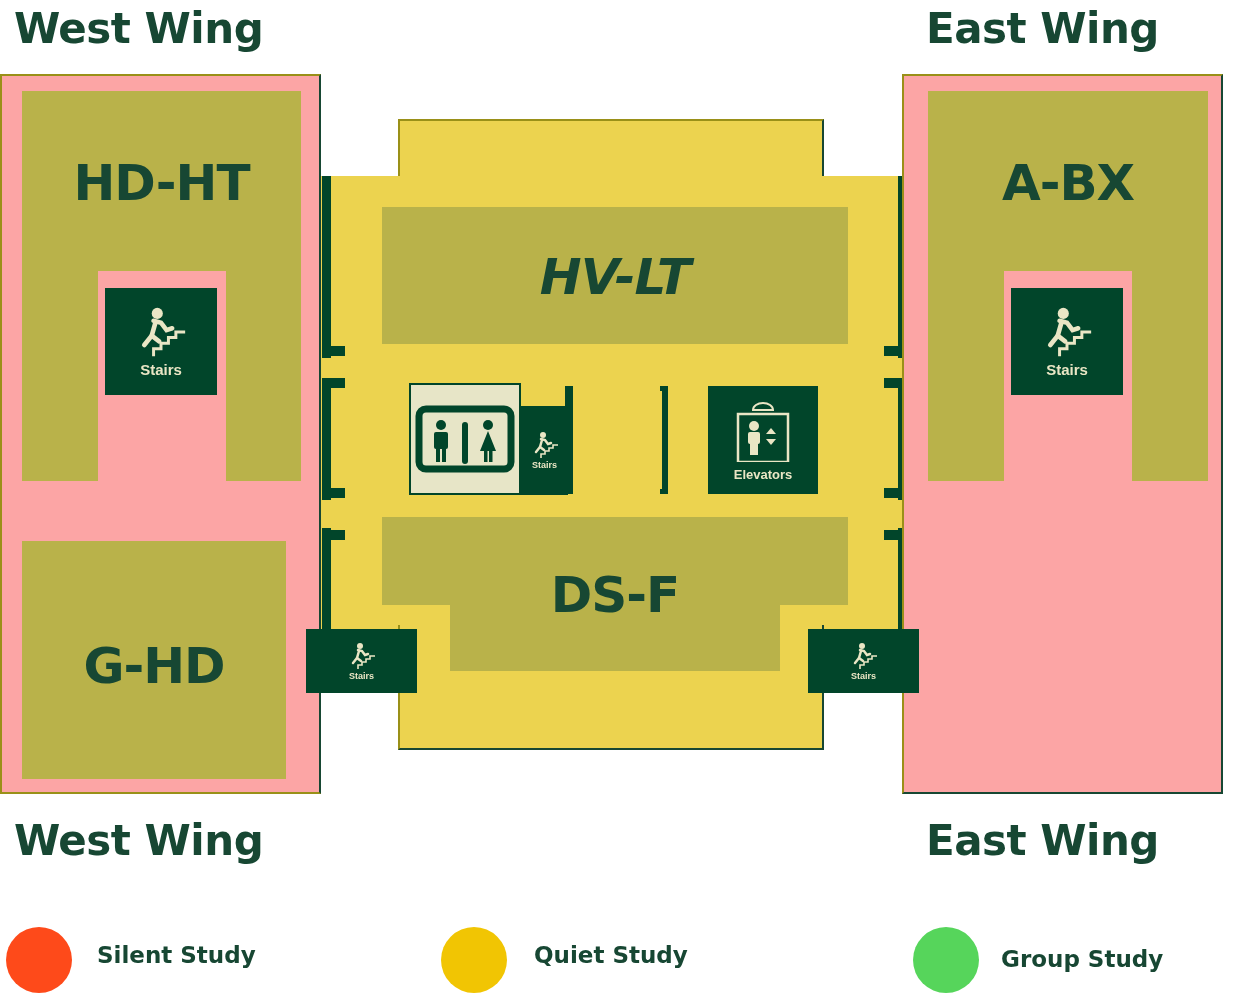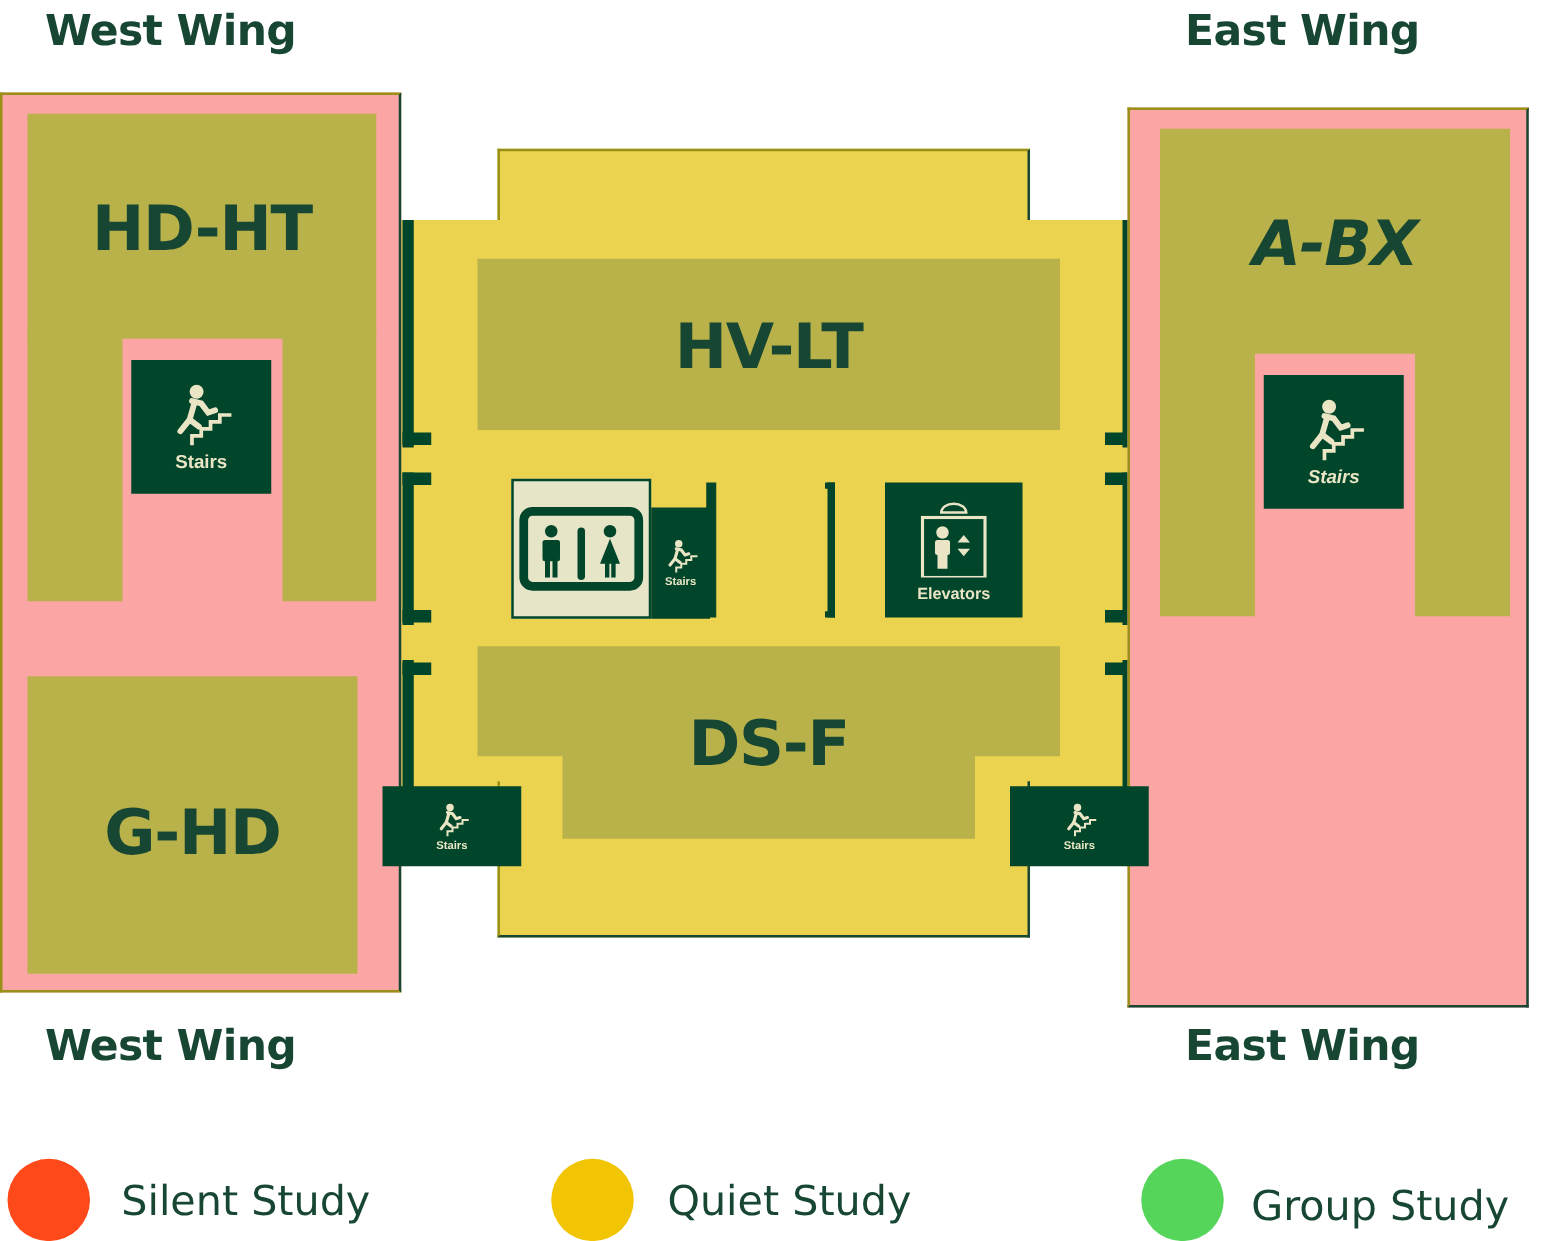--- a/index.html
+++ b/index.html
@@ -1,50 +1,50 @@
 <!DOCTYPE html>
 <html><head>
 <meta charset="utf-8">
 <style>
   html, body { margin:0; padding:0; background:#ffffff; }
   body { width:1241px; height:993px; position:relative; overflow:hidden;
          font-family:"DejaVu Sans", "Liberation Sans", sans-serif; }
   .abs { position:absolute; }
-  .wing-title { position:absolute; font-weight:bold; color:#174733; font-size:34px;
-                letter-spacing:-0.5px; line-height:1; white-space:nowrap;margin-left:22px; }
+  .wing-title { position:absolute; font-weight:bold; color:#174733; font-size:42px;
+                letter-spacing:-0.5px; line-height:1; white-space:nowrap; }
   .wing { position:absolute; background:#fca5a5; box-sizing:border-box; }
   .wing-w { border:2px solid #9a9018; border-right-color:#174733; }
   .wing-e { border:2px solid #9a9018; border-right-color:#174733; border-bottom-color:#174733; }
   .room { position:absolute; background:#b9b24a; }
   .room-label { position:absolute; font-weight:bold; color:#174733; font-size:50px;
                 line-height:1; white-space:nowrap; text-align:center; letter-spacing:-1px; }
   .central { position:absolute; background:#ecd34f; }
   .wall { position:absolute; background:#01452a; }
   .sign { position:absolute; background:#01452a; color:#eae6c5; display:flex; flex-direction:column;
           align-items:center; justify-content:center; box-sizing:border-box; }
   .sign-label { font-weight:bold; font-family:"Liberation Sans", sans-serif; line-height:1; }
   .legend-dot { position:absolute; border-radius:50%; }
-  .legend-label { position:absolute; font-weight:normal; color:#174733; font-size:33px; line-height:1;
+  .legend-label { position:absolute; font-weight:bold; color:#174733; font-size:23px; line-height:1;
                   white-space:nowrap; }
 </style>
 </head>
 <body>
 
 <div class="wing-title" style="left:14px;top:8px;">West Wing</div>
 <div class="wing-title" style="left:926px;top:8px;">East Wing</div>
 <div class="wing-title" style="left:14px;top:820px;">West Wing</div>
 <div class="wing-title" style="left:926px;top:820px;">East Wing</div>
 
 <div>
   <div class="central" style="left:398px;top:119px;width:426px;height:60px;border-top:2px solid #9a9018;border-left:2px solid #9a9018;border-right:2px solid #174733;box-sizing:border-box;"></div>
   <div class="central" style="left:320px;top:176px;width:586px;height:455px;"></div>
   <div class="central" style="left:398px;top:625px;width:426px;height:125px;border-left:2px solid #9a9018;border-bottom:2px solid #174733;border-right:2px solid #174733;box-sizing:border-box;"></div>
 
   <div class="room" style="left:382px;top:207px;width:466px;height:137px;">
-    <div class="room-label" style="left:0;right:0;top:45px;">HV-LT</div>
+    <div class="room-label" style="left:0;right:0;top:45px;font-style:italic;">HV-LT</div>
   </div>
 
   <div>
     <div class="room" style="left:382px;top:517px;width:466px;height:88px;"></div>
     <div class="room" style="left:450px;top:600px;width:330px;height:71px;"></div>
     <div class="room-label" style="left:382px;width:466px;top:570px;">DS-F</div>
   </div>
 
   <div class="wall" style="left:322px;top:176px;width:9px;height:182px;"></div>
   <div class="wall" style="left:322px;top:346px;width:23px;height:10px;"></div>
@@ -139,21 +139,21 @@
   <svg width="30" height="28" viewBox="0 0 30 28">
     <circle cx="13" cy="4" r="3" fill="#eae6c5"></circle>
     <path d="M11 8 L15 9 L18 13 L21 12" stroke="#eae6c5" stroke-width="2.5" fill="none" stroke-linecap="round"></path>
     <path d="M12 9 L10 16 L6 21" stroke="#eae6c5" stroke-width="2.5" fill="none" stroke-linecap="round"></path>
     <path d="M10 16 L14 19" stroke="#eae6c5" stroke-width="2.5" fill="none" stroke-linecap="round"></path>
     <path d="M11 27 L11 23 L15 23 L15 20 L19 20 L19 17 L23 17 L23 14 L28 14" stroke="#eae6c5" stroke-width="1.6" fill="none"></path>
   </svg>
   <div class="sign-label" style="font-size:9px;margin-top:2px;">Stairs</div>
 </div>
 
-<div class="wing wing-e" style="left:902px;top:86px;width:321px;height:720px;font-style:italic;">
+<div class="wing wing-e" style="left:902px;top:74px;width:321px;height:720px;">
 
   <div>
     <div class="room" style="left:24px;top:15px;width:280px;height:180px;"></div>
     <div class="room" style="left:24px;top:190px;width:76px;height:215px;"></div>
     <div class="room" style="left:228px;top:190px;width:76px;height:215px;"></div>
     <div class="room-label" style="left:24px;width:280px;top:82px;">A-BX</div>
   </div>
 
   <div class="sign" style="left:107px;top:212px;width:112px;height:107px;">
     <svg width="58" height="52" viewBox="0 0 30 28">

